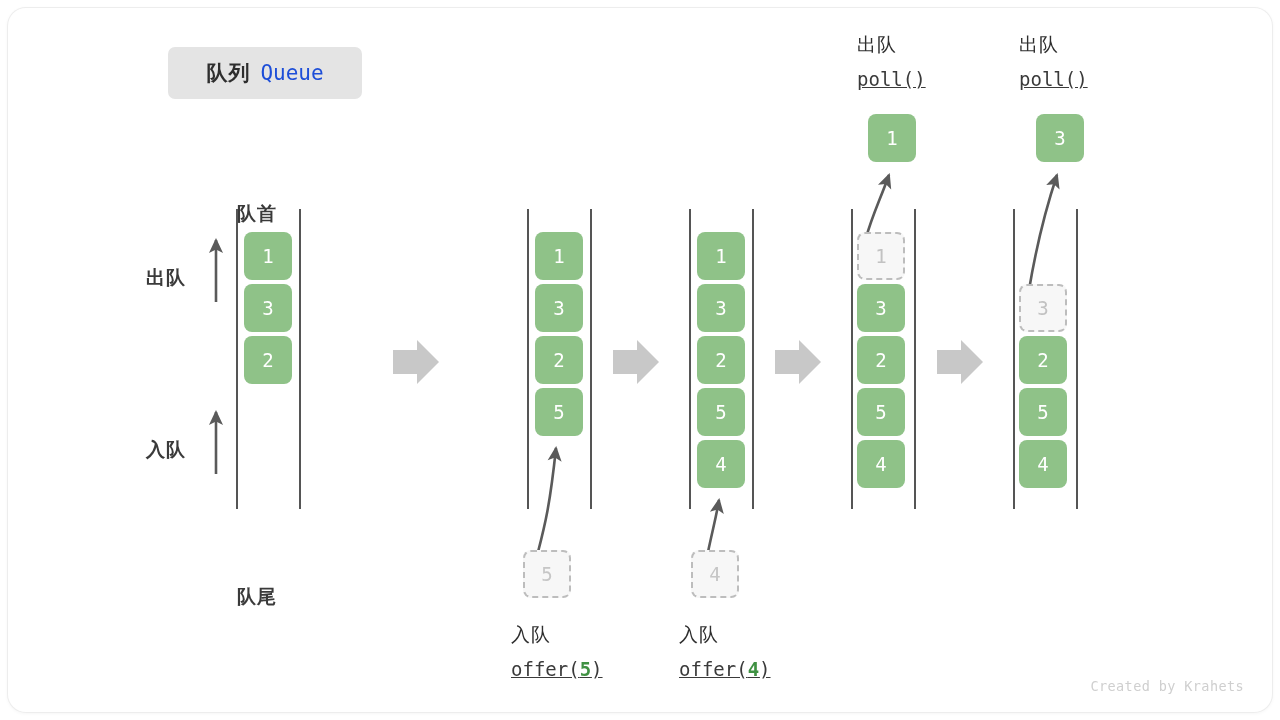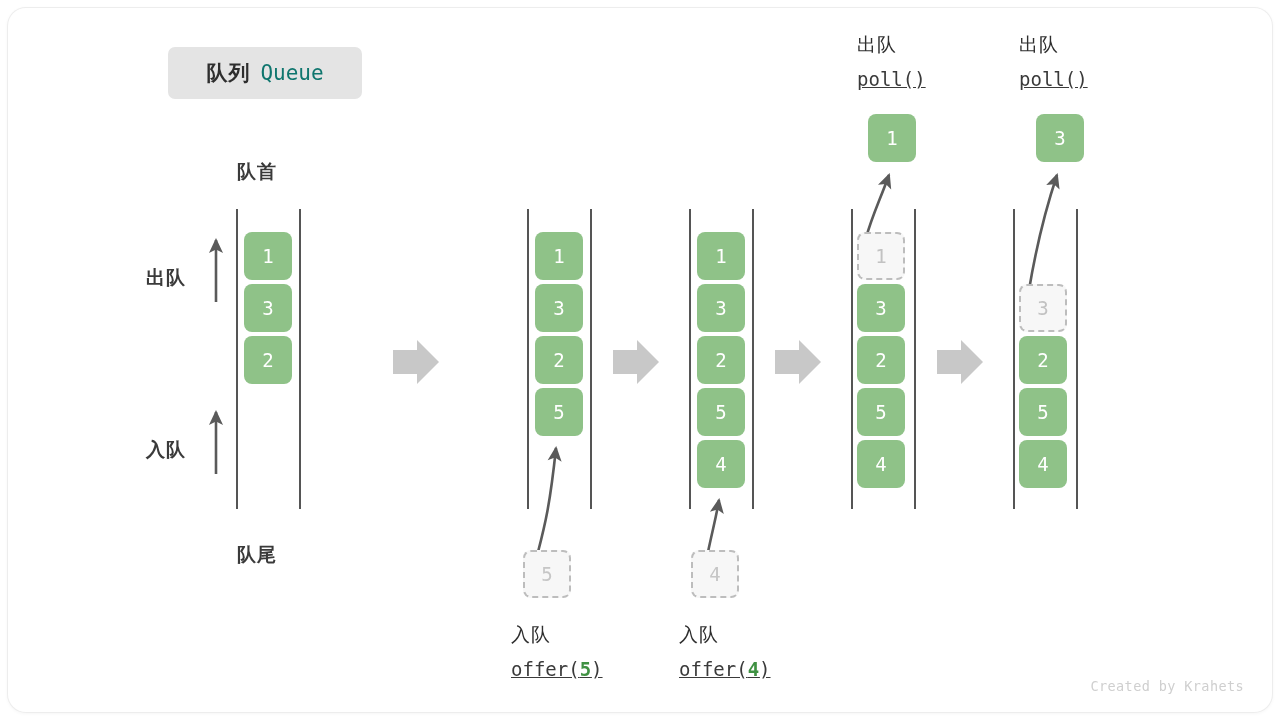--- a/index.html
+++ b/index.html
@@ -49,32 +49,33 @@
   #title-chip .cn {
     font-family: "Liberation Sans", sans-serif;
     font-weight: bold;
     font-size: 21px;
     color: #2e2e2e;
     letter-spacing: 1px;
   }
   #title-chip .en {
     font-family: "DejaVu Sans Mono", monospace;
     font-size: 21px;
-    color: #0f766e;
+    color: #1d4ed8;
   }
 
   
   .end-label {
     position: absolute;
     font-family: "Liberation Sans", sans-serif;
     font-weight: bold;
     font-size: 19px;
     color: #3a3a3a;
     letter-spacing: 1px;
     white-space: nowrap;
+    margin-top: 42px;
   }
 
   
   .dir-label {
     position: absolute;
     font-family: "Liberation Sans", sans-serif;
     font-weight: bold;
     font-size: 19px;
     color: #3a3a3a;
     letter-spacing: 1px;

